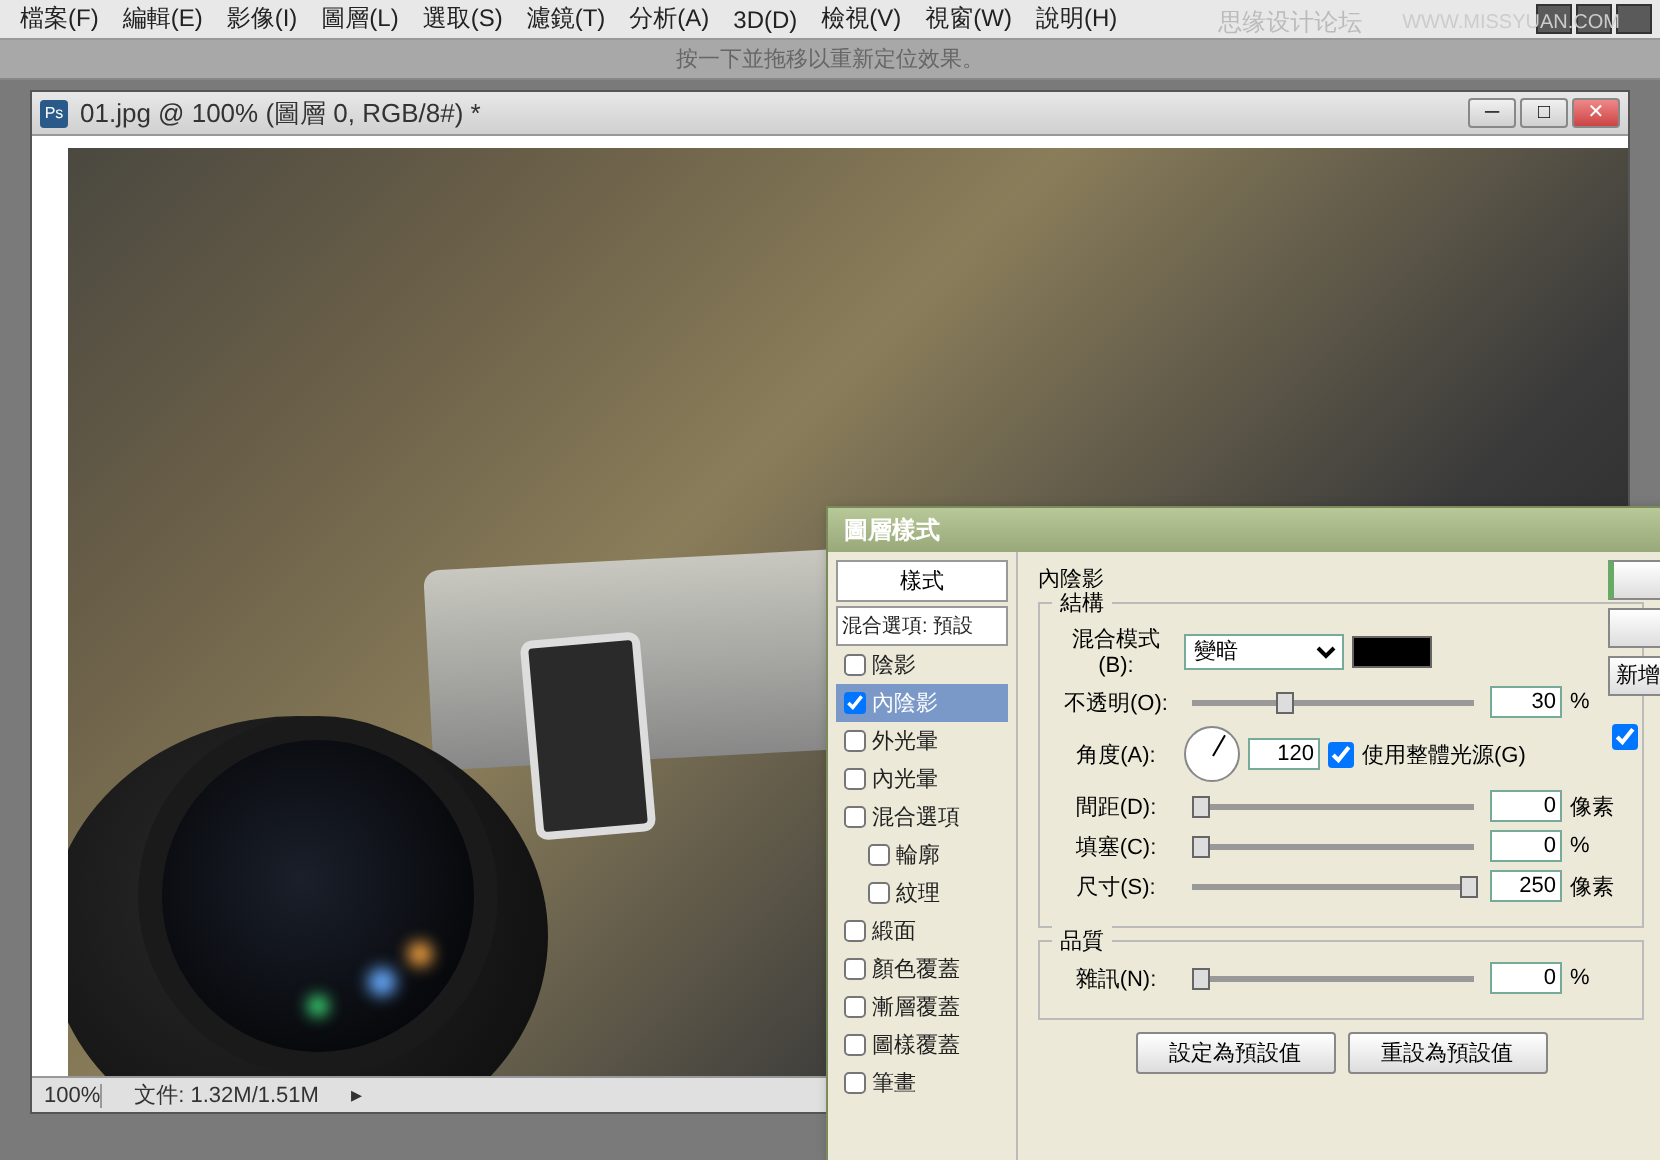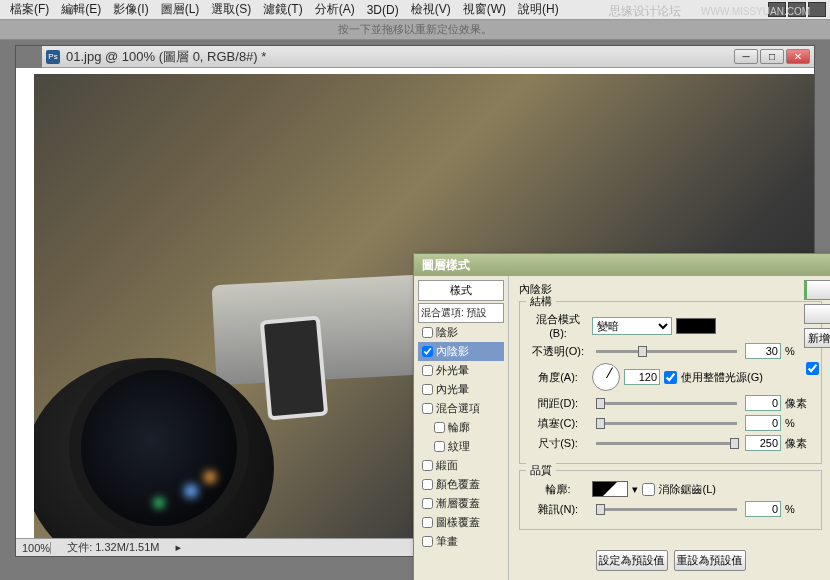--- a/index.html
+++ b/index.html
@@ -5,21 +5,21 @@
 * { margin: 0; padding: 0; box-sizing: border-box; font-family: "Microsoft JhengHei", sans-serif; }
 body { width: 830px; height: 580px; background: #7a7a7a; overflow: hidden; position: relative; font-size: 12px; }
 .menubar { height: 20px; background: #e8e8e8; display: flex; align-items: center; padding: 0 4px; border-bottom: 1px solid #999; }
 .menubar span { padding: 2px 6px; color: #222; font-size: 12px; }
 .topbar-right { position: absolute; right: 4px; top: 2px; display: flex; gap: 2px; align-items: center; }
 .topbar-icon { width: 18px; height: 15px; background: #5a5a5a; border: 1px solid #333; }
 .banner { position: absolute; right: 20px; top: 3px; color: #bbb; font-size: 12px; display: flex; gap: 20px; align-items: center; }
 .banner .watermark { color: #ccc; font-size: 10px; }
 .toolbar { height: 20px; background: #a8a8a8; display: flex; align-items: center; justify-content: center; color: #666; font-size: 11px; border-bottom: 1px solid #888; }
 .doc-window { position: absolute; left: 15px; top: 45px; width: 800px; height: 512px; background: #7a7a7a; border: 1px solid #555; }
-.doc-titlebar { height: 22px; background: linear-gradient(#e8e8e8,#d0d0d0); display: flex; align-items: center; padding: 2px 4px; border-bottom: 1px solid #999; margin-left: 26px; }
+.doc-titlebar { height: 22px; background: linear-gradient(#e8e8e8,#d0d0d0); display: flex; align-items: center; padding: 2px 4px; border-bottom: 1px solid #999; }
 .doc-icon { width: 14px; height: 14px; background: #2a5a8a; border-radius: 2px; margin-right: 6px; font-size: 8px; color: #fff; display: flex; align-items: center; justify-content: center; }
 .doc-title { flex: 1; color: #333; font-size: 13px; }
 .win-btns { display: flex; gap: 2px; }
 .win-btn { width: 24px; height: 15px; border: 1px solid #888; background: linear-gradient(#f0f0f0,#d0d0d0); font-size: 10px; text-align: center; line-height: 13px; border-radius: 2px; }
 .win-btn.close { background: linear-gradient(#e88,#c44); color: #fff; }
 .canvas { width: 100%; height: 470px; position: relative; overflow: hidden; background: linear-gradient(135deg, #4a4840 0%, #6a5f48 20%, #8a7d5a 40%, #3a3a3a 70%, #1a1a1a 100%); border-left: 18px solid #fff; border-top: 6px solid #fff; }
 .cam-body { position: absolute; left: -10px; bottom: -40px; width: 250px; height: 220px; background: radial-gradient(circle at 40% 40%, #2a2a2a, #0a0a0a); border-radius: 50%; }
 .cam-lens { position: absolute; left: 35px; bottom: 0px; width: 180px; height: 180px; background: radial-gradient(circle at 45% 45%, #1a1f2a, #000); border-radius: 50%; border: 12px solid #1a1a1a; }
 .cam-vf { position: absolute; left: 230px; bottom: 120px; width: 60px; height: 100px; background: #2a2a2a; border: 4px solid #ddd; border-radius: 6px; transform: rotate(-5deg); }
 .cam-top { position: absolute; left: 180px; bottom: 160px; width: 280px; height: 100px; background: linear-gradient(#c8c8c0, #888); border-radius: 8px; transform: rotate(-3deg); }
@@ -47,21 +47,21 @@
 .row .slider { flex: 1; height: 3px; background: #999; position: relative; margin: 0 4px; }
 .row .slider .thumb { position: absolute; top: -4px; width: 9px; height: 11px; background: #ddd; border: 1px solid #666; }
 .row input[type=text] { width: 36px; height: 16px; font-size: 11px; text-align: right; padding: 0 2px; border: 1px solid #7a9; }
 .row select { width: 80px; height: 18px; font-size: 11px; border: 1px solid #7a9; background: #fff; }
 .row .swatch { width: 40px; height: 16px; background: #000; border: 1px solid #666; }
 .row .unit { width: 28px; }
 .angle-ctrl { width: 28px; height: 28px; border: 1px solid #888; border-radius: 50%; background: #fff; position: relative; }
 .angle-ctrl::after { content: ''; position: absolute; left: 13px; top: 2px; width: 1px; height: 12px; background: #000; transform-origin: bottom; transform: rotate(30deg); }
 .grad-swatch { width: 36px; height: 16px; background: linear-gradient(135deg, #000 49%, #fff 51%); border: 1px solid #666; }
 .btns-row { display: flex; gap: 6px; justify-content: center; margin-top: 4px; }
-.dlg-btn { padding: 2px 2px; font-size: 11px; background: linear-gradient(#fff,#ddd); border: 1px solid #888; border-radius: 2px; margin-top: 14px; }
+.dlg-btn { padding: 2px 16px; font-size: 11px; background: linear-gradient(#fff,#ddd); border: 1px solid #888; border-radius: 2px; }
 
 .side-btns { position: absolute; right: -2px; top: 26px; width: 30px; }
 .side-btn { height: 20px; background: linear-gradient(#fff,#ddd); border: 1px solid #888; margin-bottom: 4px; font-size: 11px; text-align: center; line-height: 18px; }
 .side-chk { margin-top: 12px; display: flex; align-items: center; gap: 3px; font-size: 11px; padding: 2px; }
 </style>
 </head>
 <body>
 
 <div class="menubar">
   <span>檔案(F)</span>
@@ -216,27 +216,20 @@
           <div class="slider">
               <div class="thumb" style="left:95%"></div>
             </div>
           <input type="text" value="250" style="">
           <span class="unit">像素</span>
         </div>
       </div>
       <div class="fieldset">
         <div class="fieldset-label">品質</div>
         <div class="row">
-          <label>輪廓:</label>
-          <div class="grad-swatch"></div>
-          <span>▾</span>
-          <input type="checkbox" style="">
-          <span>消除鋸齒(L)</span>
-        </div>
-        <div class="row">
           <label>雜訊(N):</label>
           <div class="slider">
               <div class="thumb" style="left:0"></div>
             </div>
           <input type="text" value="0" style="">
           <span class="unit">%</span>
         </div>
       </div>
       <div class="btns-row">
         <button class="dlg-btn">設定為預設值</button>

